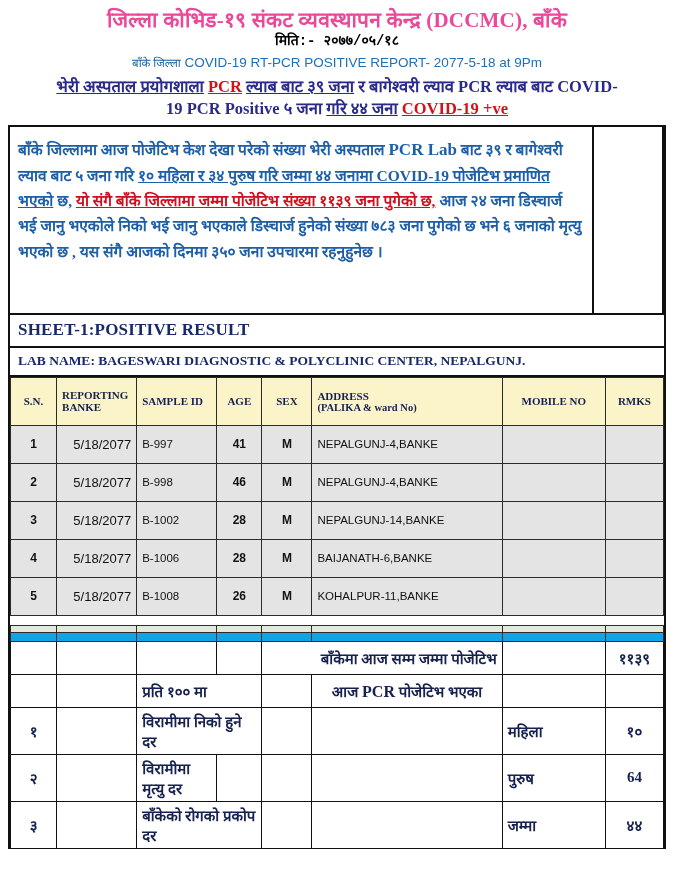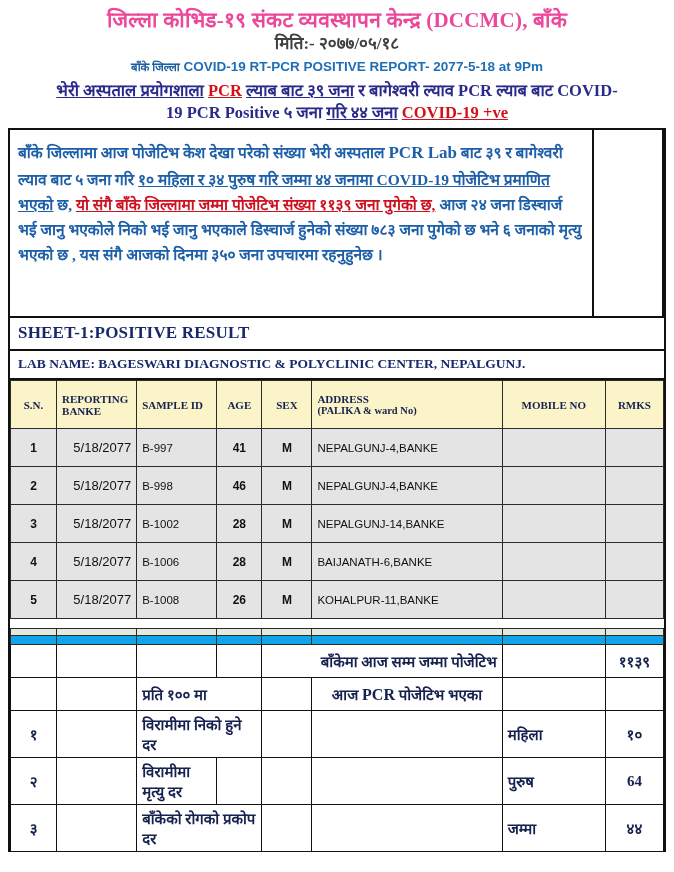--- a/index.html
+++ b/index.html
@@ -14,26 +14,26 @@
   .page{width:674px;height:872px;position:relative;box-sizing:border-box;}
 
   
   .hdr{padding:8px 10px 0 10px;text-align:center;}
   .title-main{
     font-family:"Liberation Serif", serif;
     font-size:21px;font-weight:700;color:#ec4899;
     line-height:1.22;letter-spacing:.2px;
   }
   .title-date{
-    font-size:17px;font-weight:700;color:#404040;
-    line-height:1.25;margin-top:-1px;
+    font-size:14px;font-weight:700;color:#000000;
+    line-height:1.25;margin-top:-1px;font-family:Liberation Mono, monospace;
   }
   .subline{
     margin-top:5px;
-    font-size:13.5px;font-weight:700;color:#1f6fb5;
+    font-size:13.5px;font-weight:400;color:#1f6fb5;
     font-family:"Liberation Sans", sans-serif;
   }
   .subline .np{font-size:11.5px;color:#1b5fa0;font-family:"Liberation Serif",serif;}
   .banner{
     margin-top:6px;
     font-size:16.5px;font-weight:700;line-height:1.32;
     color:#2a2a8c;
   }
   .banner .red{color:#d31118;}
   .banner .ul{text-decoration:underline;}

